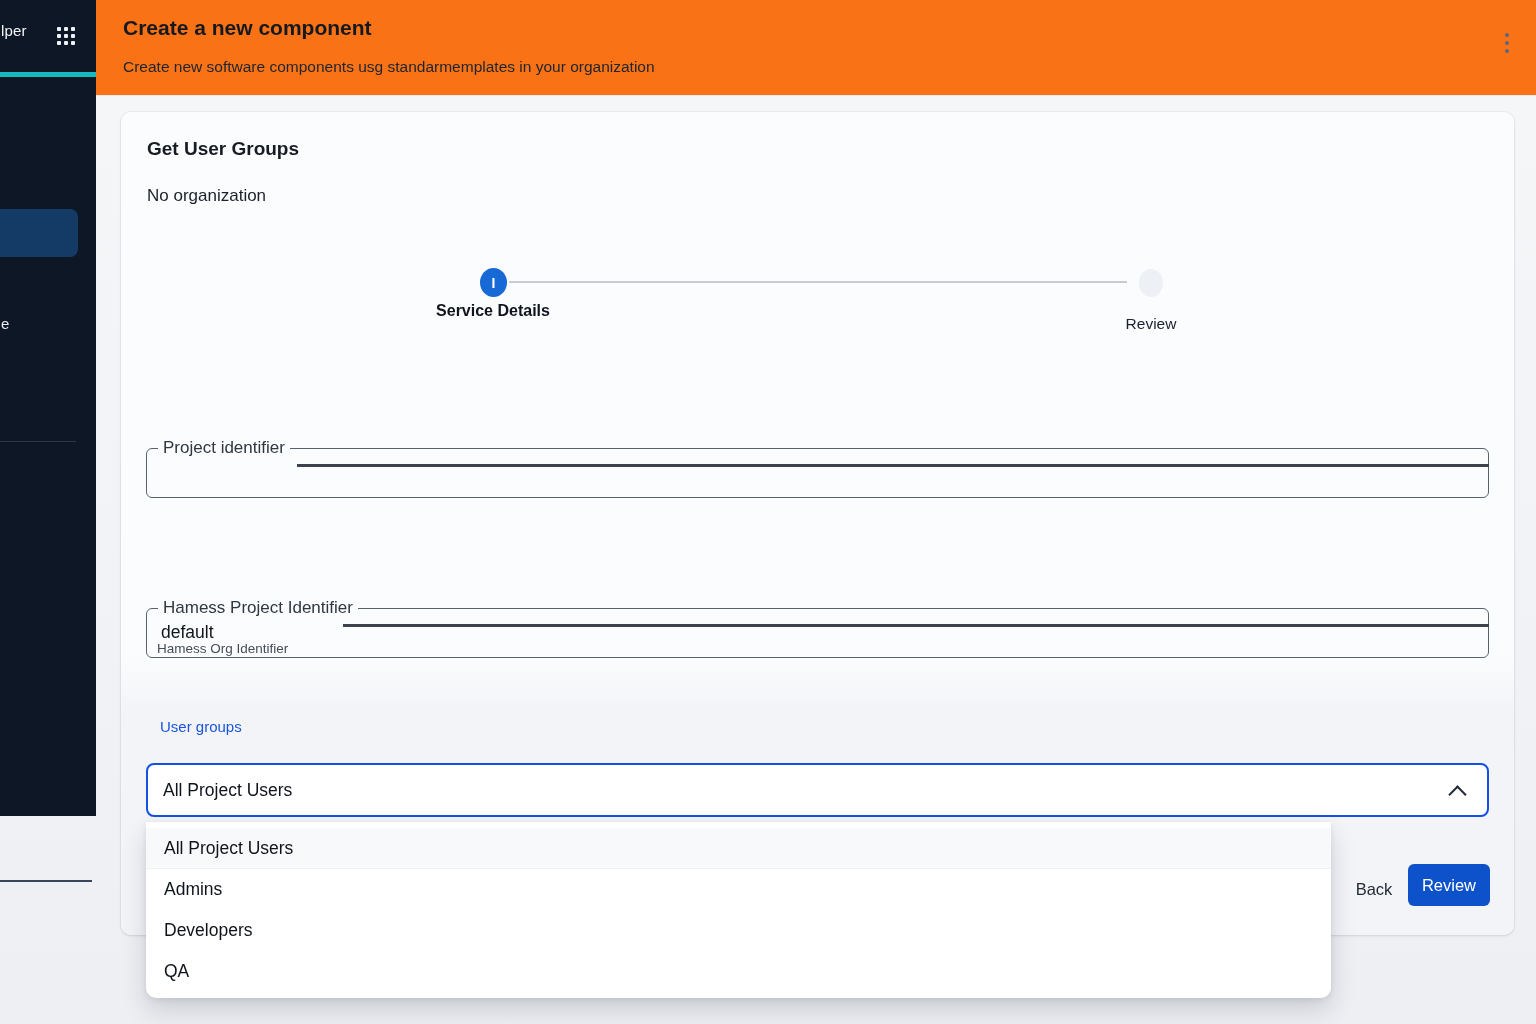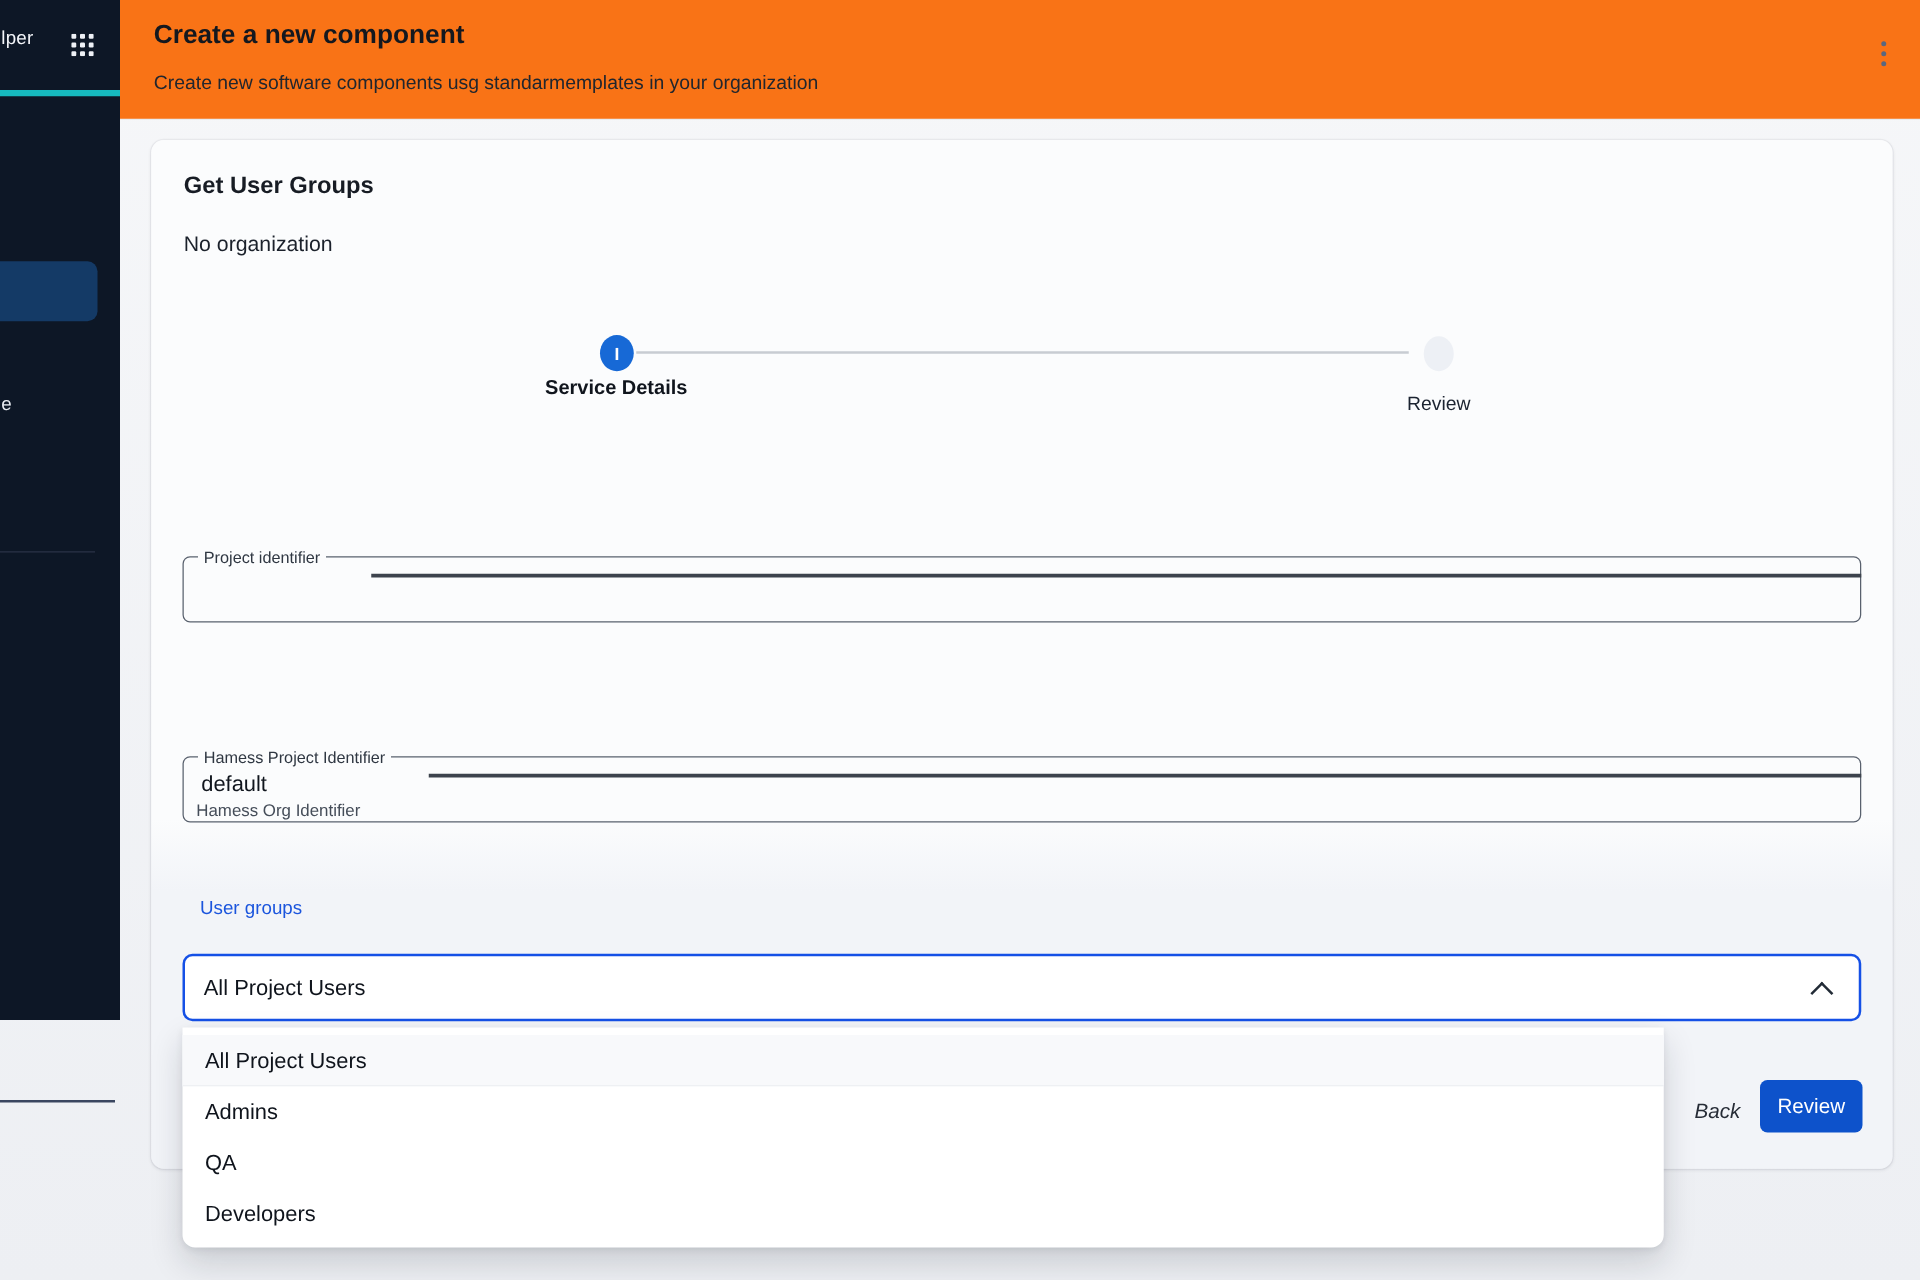--- a/index.html
+++ b/index.html
@@ -44,42 +44,42 @@
   .step-line { position:absolute; left:388px; top:169px; width:618px; height:1.5px; background:#c8ccd2; }
   .step-circle-1 { position:absolute; left:359px; top:156px; width:27px; height:29px; border-radius:50%;
     background:#1769d6; color:#ffffff; font-size:14px; font-weight:700;
     display:flex; align-items:center; justify-content:center; cursor:pointer; }
   .step-circle-2 { position:absolute; left:1018px; top:157px; width:24px; height:28px; border-radius:50%; background:#edf0f5; cursor:pointer; }
   .step-label-1 { position:absolute; left:272px; top:190px; width:200px; text-align:center; font-size:16px; font-weight:600; color:#10151d; }
   .step-label-2 { position:absolute; left:955px; top:203px; width:150px; text-align:center; font-size:15.5px; color:#1b2330; }
 
   
   fieldset.tf { position:absolute; left:25px; width:1343px; height:60px; border:1.5px solid #59616e; border-radius:6px; background:transparent; }
-  fieldset.tf legend { margin-left:11px; padding:0 5px; font-size:13px; color:#2f3742; }
+  fieldset.tf legend { margin-left:11px; padding:0 5px; font-size:17px; color:#2f3742; }
   .tf-value { padding:4px 0 0 14px; font-size:17.5px; color:#10151d; }
   .tf-1 { top:326px; }
   .tf-2 { top:440px;margin-top:46px; }
   .notch-line { position:absolute; top:6px; right:-1px; height:2.5px; background:#3d434d; }
   .nl-1 { left:150px; }
   .nl-2 { left:196px; }
 
   .org-label { position:absolute; left:36px; top:529px; font-size:13.5px; color:#454d59; }
   .ug-link { position:absolute; left:39px; top:606px; font-size:15px; color:#1b55dd; cursor:pointer; }
 
   
   .select-box { position:absolute; left:25px; top:651px; width:1343px; height:54px; background:#ffffff;
     border:2.5px solid #1550e6; border-radius:8px; display:flex; align-items:center; cursor:pointer; }
   .select-value { padding-left:15px; font-size:17.5px; font-weight:500; color:#0f141c; }
   .chevron-up { position:absolute; right:23px; top:23px; width:13px; height:13px;
     border-top:2.5px solid #222b36; border-right:2.5px solid #222b36; transform:rotate(-45deg); }
 
   
   .back-btn { position:absolute; left:1224px; top:763px; width:58px; height:28px; font-size:16.5px; color:#262c36;
     background:transparent; border:none; display:flex; align-items:center; justify-content:center; cursor:pointer;
-    font-family:"Liberation Sans", sans-serif;font-style:italic; }
+    font-family:"Liberation Sans", sans-serif; }
   .review-btn { position:absolute; left:1287px; top:752px; width:82px; height:42px; background:#0d52cb; color:#ffffff;
     border:none; border-radius:6px; font-size:16.5px; display:flex; align-items:center; justify-content:center;
     cursor:pointer; font-family:"Liberation Sans", sans-serif; }
 
   
   .dropdown {
     position:absolute; left:146px; top:822px; width:1185px; height:176px; background:#ffffff;
     border-radius:0 0 10px 10px; z-index:10; padding-top:6px;
     box-shadow: 0 12px 26px rgba(16,24,40,.16), 0 2px 6px rgba(16,24,40,.08);
   }
@@ -154,15 +154,15 @@
     <span class="chevron-up"></span>
   </div>
 
   <button class="back-btn">Back</button>
   <button class="review-btn">Review</button>
 </div>
 
 <div class="dropdown">
   <div class="dd-item sel">All Project Users</div>
   <div class="dd-item">Admins</div>
+  <div class="dd-item">Developers</div>
   <div class="dd-item">QA</div>
-  <div class="dd-item">Developers</div>
 </div>
 
 </body></html>

